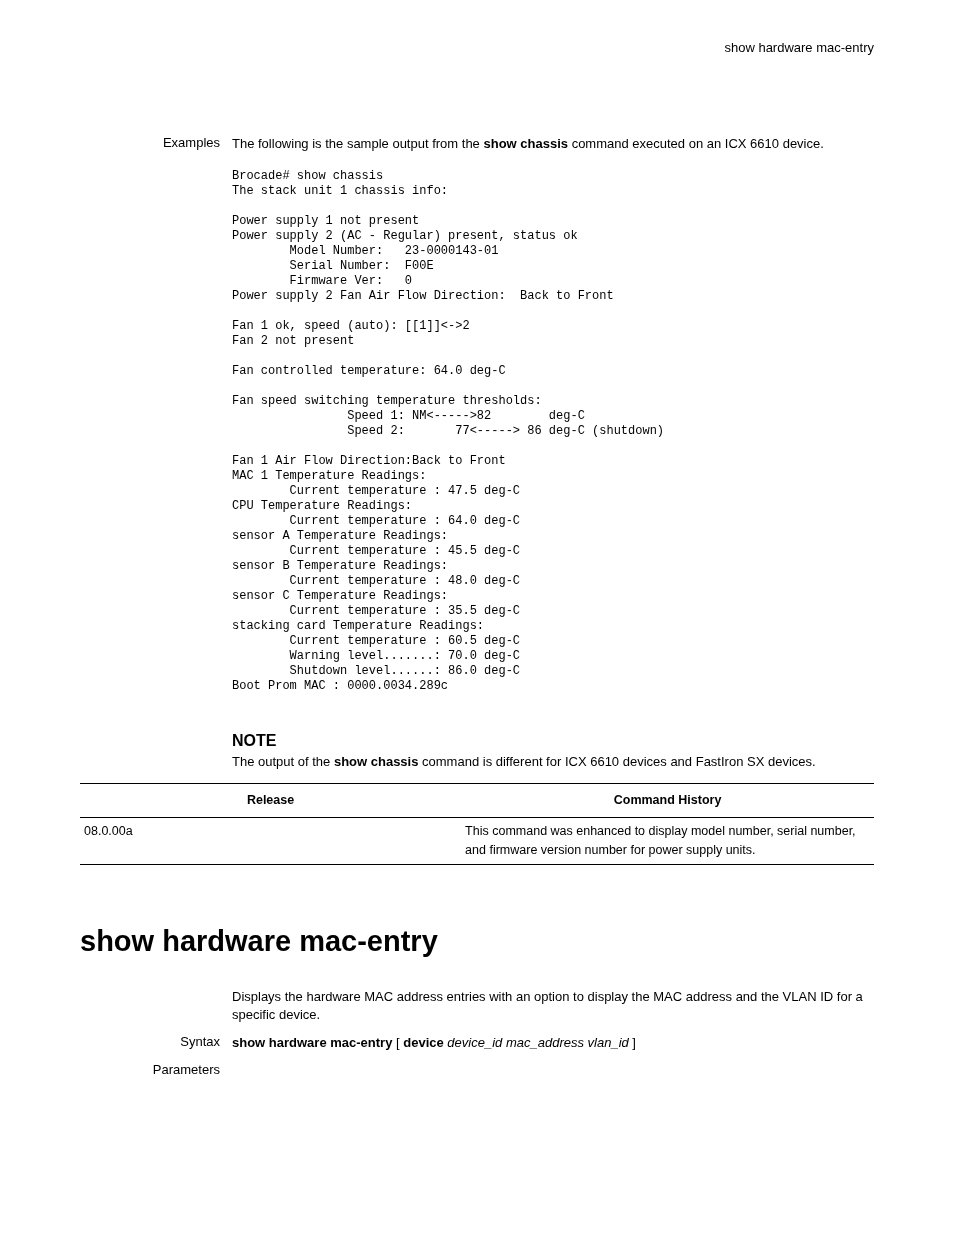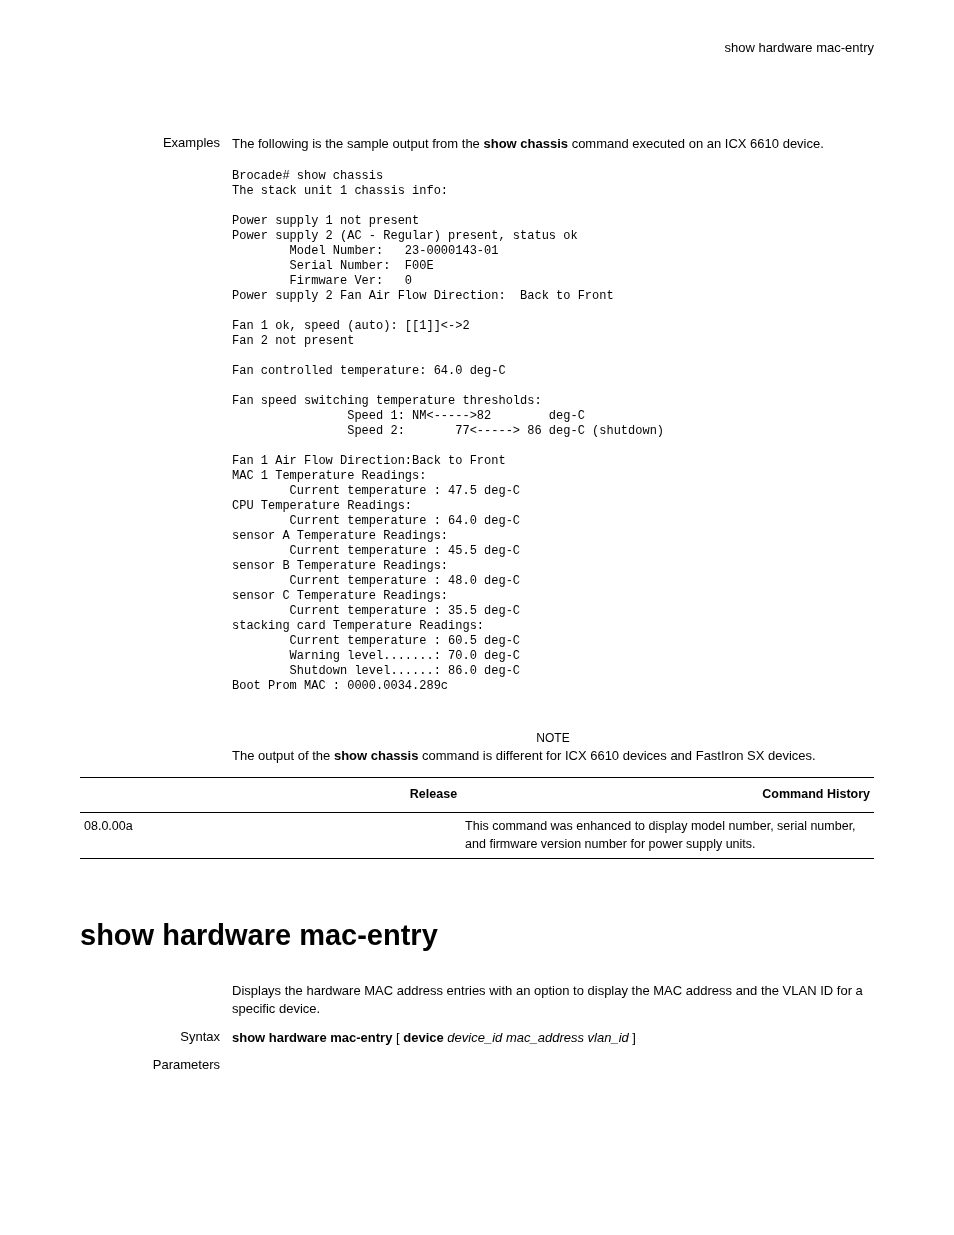--- a/index.html
+++ b/index.html
@@ -35,35 +35,34 @@
     line-height: 1.4;
   }
   pre.codeblock {
     font-family: "Courier New", monospace;
     font-size: 12px;
     line-height: 1.25;
     white-space: pre;
     margin: 16px 0 36px 0;
   }
   .note-label {
-    font-weight: normal;
-    font-size: 12px;
-    text-align: center;
+    font-weight: bold;
+    font-size: 16px;
   }
   .note-text {
     font-size: 13px;
     margin-bottom: 4px;
   }
   table.history {
     width: 100%;
     border-collapse: collapse;
     font-size: 12.5px;
   }
   table.history th {
-    text-align: right;
+    text-align: center;
     font-weight: bold;
     border-top: 1.5px solid #000;
     border-bottom: 1px solid #000;
     padding: 8px 4px;
   }
   table.history td {
     padding: 4px 4px;
     border-bottom: 1.5px solid #000;
     vertical-align: top;
     line-height: 1.5;

